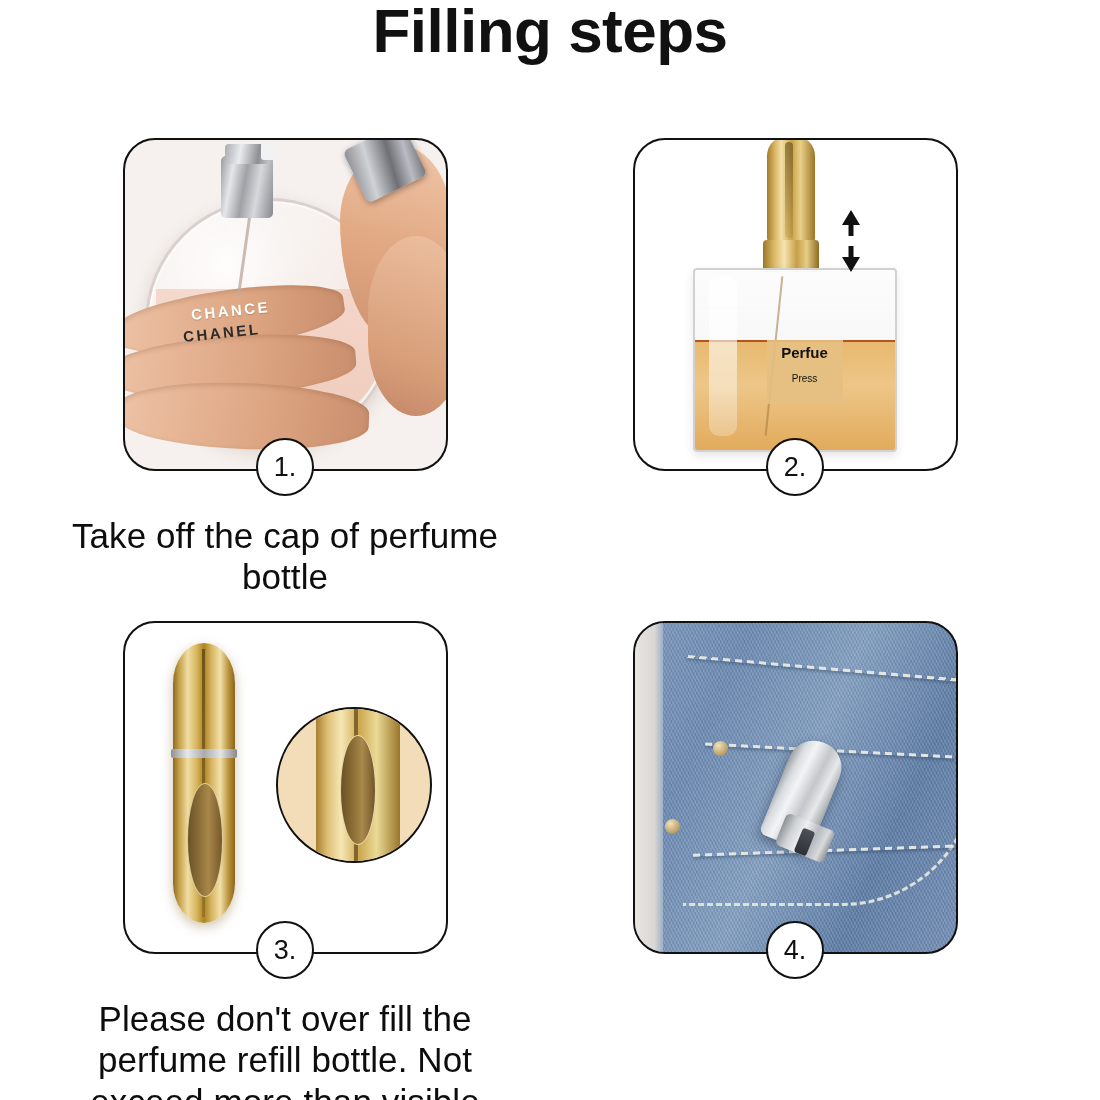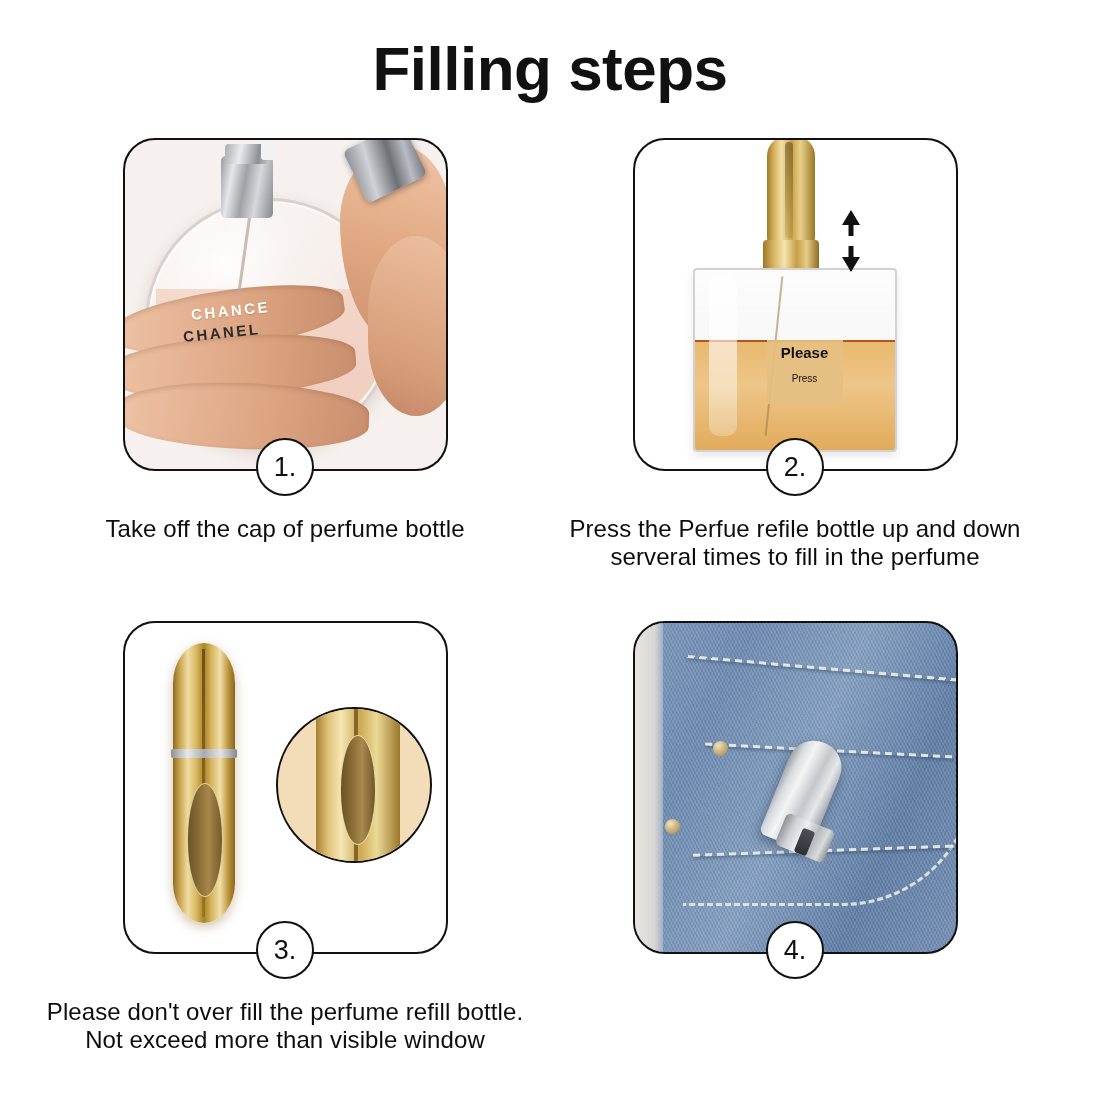--- a/index.html
+++ b/index.html
@@ -11,21 +11,20 @@
     overflow:hidden;
     position:relative;
   }
   .page{
     position:absolute;inset:0;
     display:flex;flex-direction:column;
     align-items:center;
   }
   
   .title{
-    margin-top:38px;
     font-size:62px;
     font-weight:bold;
     letter-spacing:-0.5px;
     color:#111111;
     line-height:1;
     text-align:center;
   }
   
   .steps{
     position:absolute;
@@ -68,21 +67,21 @@
     border:2.5px solid #111111;
     display:flex;align-items:center;justify-content:center;
     font-size:27px;
     color:#111111;
     z-index:5;
     box-sizing:border-box;
   }
   .caption{
     margin-top:44px;
     text-align:center;
-    font-size:24px;
+    font-size:35px;
     line-height:1.18;
     color:#0d0d0d;
     padding:0 12px;
     letter-spacing:0.1px;
   }
 
   
   .p1-bg{position:absolute;inset:0;background:#f6f1ee;}
   .p1-hand{
     position:absolute;left:-18px;bottom:-30px;width:330px;height:300px;
@@ -349,32 +348,31 @@
         <div class="frame-inner">
           <div class="p2-bg"></div>
           <div class="p2-atom"></div>
           <div class="p2-atom-shade"></div>
           <div class="p2-collar"></div>
           <div class="p2-bottle">
             <div class="p2-liquid"></div>
             <div class="p2-shine"></div>
             <div class="p2-straw"></div>
             <div class="p2-label">
-              <div class="p2-label-main">Please</div>
+              <div class="p2-label-main">Perfue</div>
               <div class="p2-label-sub">Press</div>
             </div>
           </div>
           <svg class="p2-arrow" viewBox="0 0 22 62">
             <polygon points="11,0 20,15 13.5,15 13.5,26 8.5,26 8.5,15 2,15" fill="#111111"></polygon>
             <polygon points="11,62 2,47 8.5,47 8.5,36 13.5,36 13.5,47 20,47" fill="#111111"></polygon>
           </svg>
         </div>
         <div class="badge">2.</div>
       </div>
-      <div class="caption">Press the Perfue refile bottle up and down serveral times to fill in the perfume</div>
     </div>
 
     <div class="step c1 r2">
       <div class="frame">
         <div class="frame-inner">
           <div class="p3-bg"></div>
           <div class="p3-atom"></div>
           <div class="p3-seam"></div>
           <div class="p3-window"></div>
           <div class="p3-band"></div>

